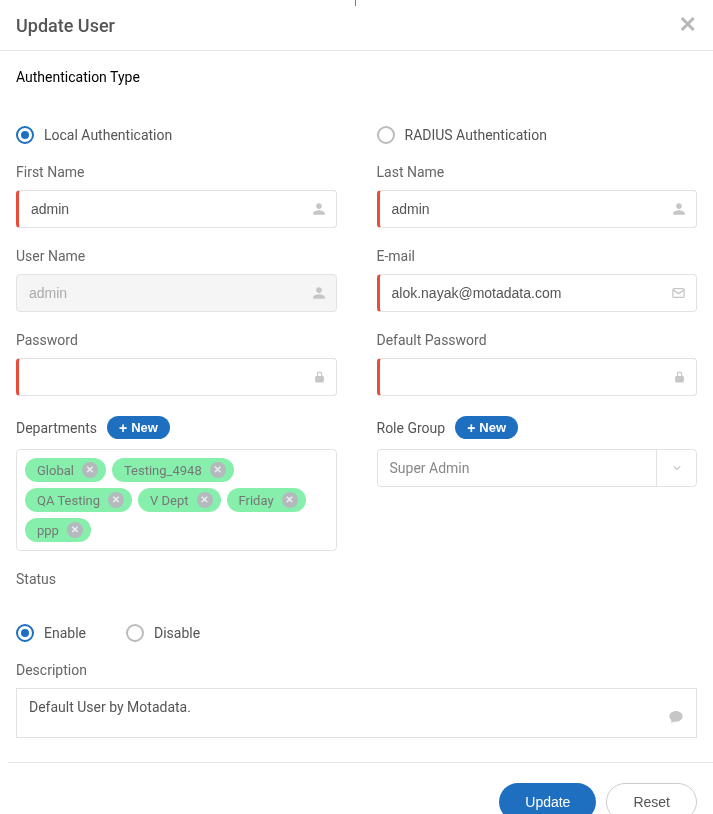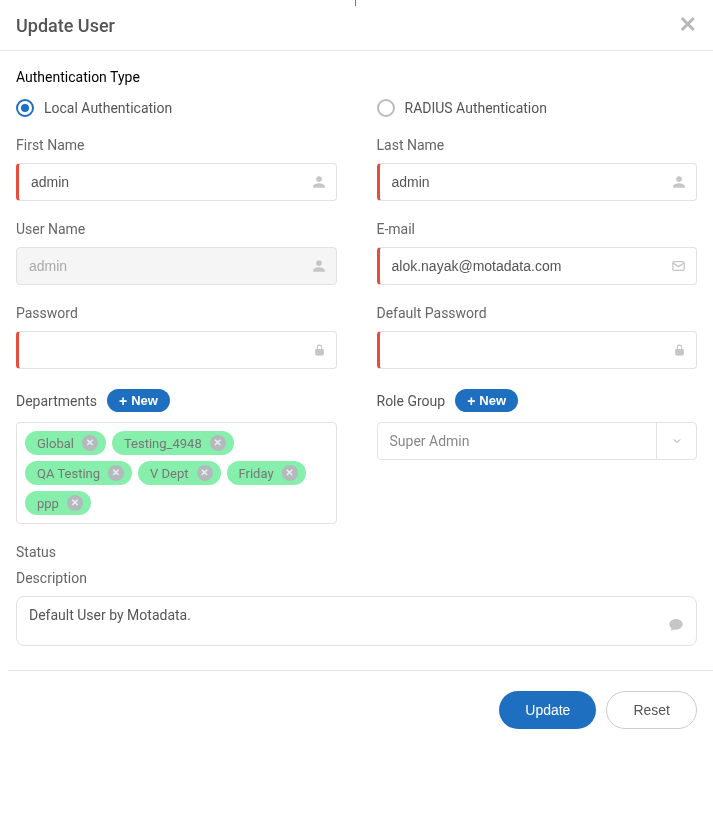--- a/index.html
+++ b/index.html
@@ -50,21 +50,21 @@
     color: #666;
     margin-bottom: 10px;
     display: block;
   }
   .row {
     display: flex;
     gap: 40px;
     margin-bottom: 20px;
   }
   .col { flex: 1; min-width: 0; }
-  .radio-group { display: flex; align-items: center; gap: 10px; }
+  .radio-group { display: flex; align-items: center; gap: 10px; margin-top: 27px; }
   .radio {
     width: 18px;
     height: 18px;
     border-radius: 50%;
     border: 2px solid #bbb;
     display: inline-flex;
     align-items: center;
     justify-content: center;
     cursor: pointer;
     flex-shrink: 0;
@@ -186,21 +186,21 @@
     border-left: 1px solid #e2e2e2;
     display: flex;
     align-items: center;
     justify-content: center;
     color: #999;
     cursor: pointer;
   }
   .textarea-wrap {
     position: relative;
     border: 1px solid #e2e2e2;
-    border-radius: 8px;
+    border-radius: 0;
     padding: 10px 36px 10px 12px;
     min-height: 50px;
     color: #555;
   }
   .textarea-icon {
     position: absolute;
     right: 12px;
     bottom: 12px;
     color: #c6c6c6;
   }
@@ -386,20 +386,32 @@
         <div class="select-caret">
           <svg width="12" height="12" viewBox="0 0 24 24" fill="none" stroke="currentColor" stroke-width="2">
               <path d="m6 9 6 6 6-6"></path>
             </svg>
         </div>
       </div>
     </div>
   </div>
 
   <span class="field-label">Status</span>
+  <div class="row">
+    <div class="col" style="display:flex;gap:40px;">
+      <div class="radio-group">
+        <span class="radio checked"></span>
+        <span class="radio-label">Enable</span>
+      </div>
+      <div class="radio-group">
+        <span class="radio"></span>
+        <span class="radio-label">Disable</span>
+      </div>
+    </div>
+  </div>
 
   <span class="field-label">Description</span>
   <div class="textarea-wrap">
     <span>Default User by Motadata.</span>
     <span class="textarea-icon">
       <svg width="16" height="16" viewBox="0 0 24 24" fill="currentColor">
           <path d="M12 3C6.5 3 2 6.6 2 11c0 2.2 1.1 4.2 3 5.6V21l4.1-2.4c.9.2 1.9.4 2.9.4 5.5 0 10-3.6 10-8S17.5 3 12 3z"></path>
         </svg>
     </span>
   </div>

